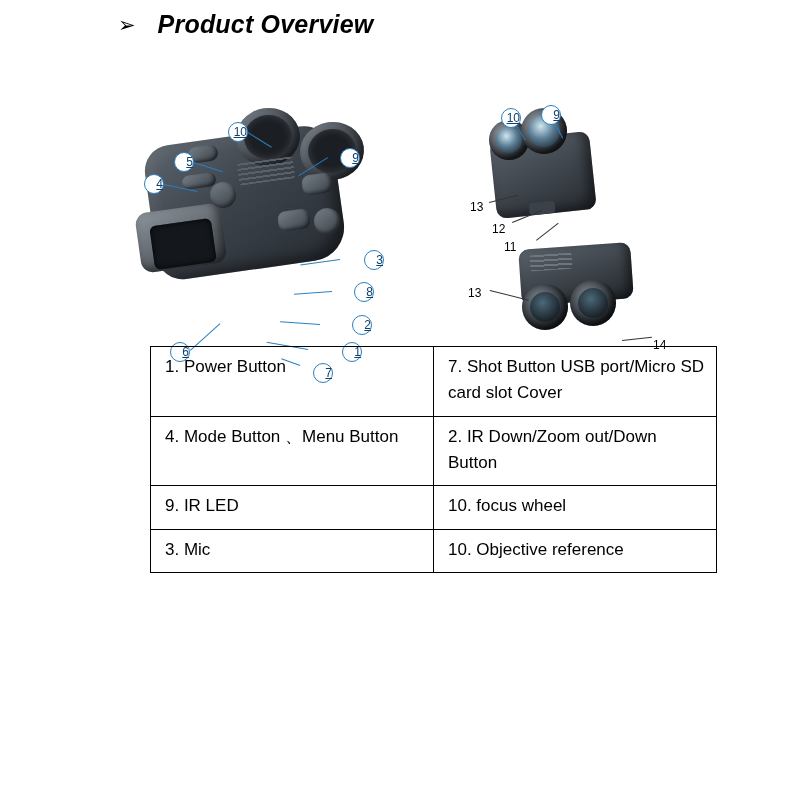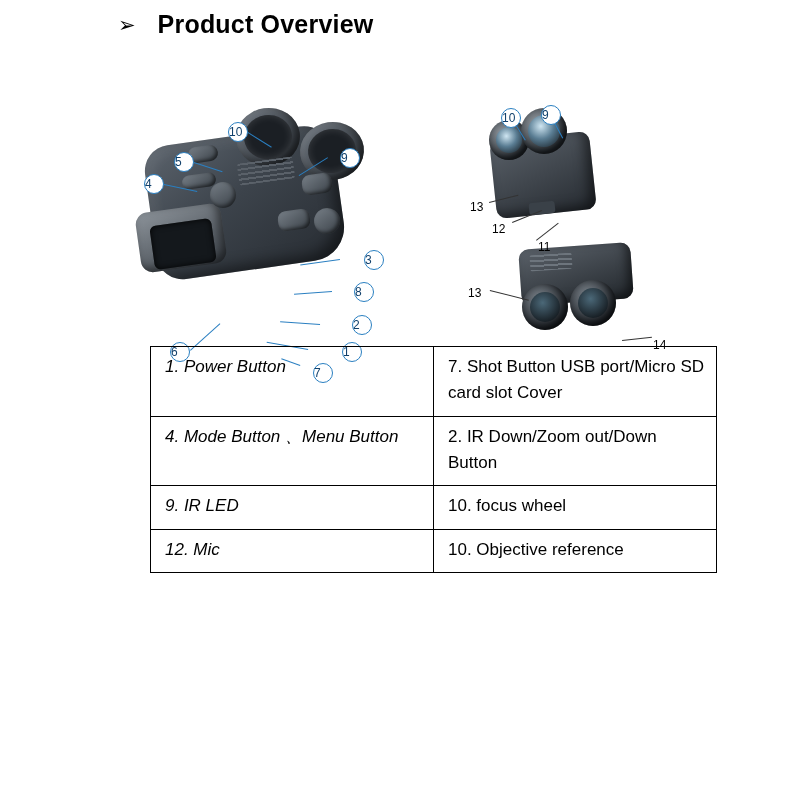--- a/index.html
+++ b/index.html
@@ -27,20 +27,21 @@
   }
   .heading .bullet {
     font-size: 21px;
     line-height: 1;
     color: #000;
   }
   .heading .title {
     font-size: 25px;
     font-weight: bold;
     letter-spacing: 0.2px;
+    font-style: italic;
   }
 
   
   .figure {
     position: absolute;
     left: 0;
     top: 50px;
     width: 800px;
     height: 290px;
   }
@@ -48,23 +49,24 @@
   
   .callout {
     position: absolute;
     width: 20px;
     height: 20px;
     border-radius: 50%;
     border: 1.3px solid #2a7fc1;
     color: #11406b;
     font-size: 12px;
     line-height: 18px;
-    text-align: left;
+    text-align: right;
     background: #ffffff;
     box-sizing: border-box;
+    text-decoration: underline;
   }
   .plain-num {
     position: absolute;
     font-size: 12px;
     color: #000;
   }
   .lead {
     position: absolute;
     background: #2a7fc1;
     height: 1px;
@@ -235,21 +237,21 @@
     table-layout: fixed;
   }
   table.spec td {
     border: 1.5px solid #000;
     font-size: 17px;
     padding: 7px 10px 9px 14px;
     vertical-align: top;
     line-height: 1.55;
     height: 24px;
   }
-  table.spec td.left { width: 258px; font-style: italic; }
+  table.spec td.left { width: 258px; }
   table.spec td.right { width: 258px; }
 </style>
 </head>
 <body>
 
 <div class="heading">
   <span class="bullet">➢</span>
   <span class="title">Product Overview</span>
 </div>
 
@@ -323,37 +325,37 @@
   <div class="callout" style="left:354px; top:232px;">8</div>
   <div class="callout" style="left:352px; top:265px;">2</div>
   <div class="callout" style="left:342px; top:292px;">1</div>
   <div class="callout" style="left:170px; top:292px;">6</div>
   <div class="callout" style="left:313px; top:313px;">7</div>
   <div class="callout" style="left:501px; top:58px;">10</div>
   <div class="callout" style="left:541px; top:55px;">9</div>
 
   <div class="plain-num" style="left:470px; top:150px;">13</div>
   <div class="plain-num" style="left:492px; top:172px;">12</div>
-  <div class="plain-num" style="left:538px; top:190px;">11</div>
+  <div class="plain-num" style="left:504px; top:190px;">11</div>
   <div class="plain-num" style="left:468px; top:236px;">13</div>
   <div class="plain-num" style="left:653px; top:288px;">14</div>
 </div>
 
 <table class="spec">
   <tbody>
     <tr>
       <td class="left">1.    Power Button</td>
       <td class="right">7. Shot Button USB port/Micro SD card slot Cover</td>
     </tr>
     <tr>
       <td class="left">4. Mode Button 、Menu Button</td>
       <td class="right">2. IR Down/Zoom out/Down Button</td>
     </tr>
     <tr>
       <td class="left">9. IR LED</td>
       <td class="right">10.    focus wheel</td>
     </tr>
     <tr>
-      <td class="left">12. Mic</td>
+      <td class="left">3. Mic</td>
       <td class="right">10.  Objective reference</td>
     </tr>
   </tbody>
 </table>
 
 </body></html>

